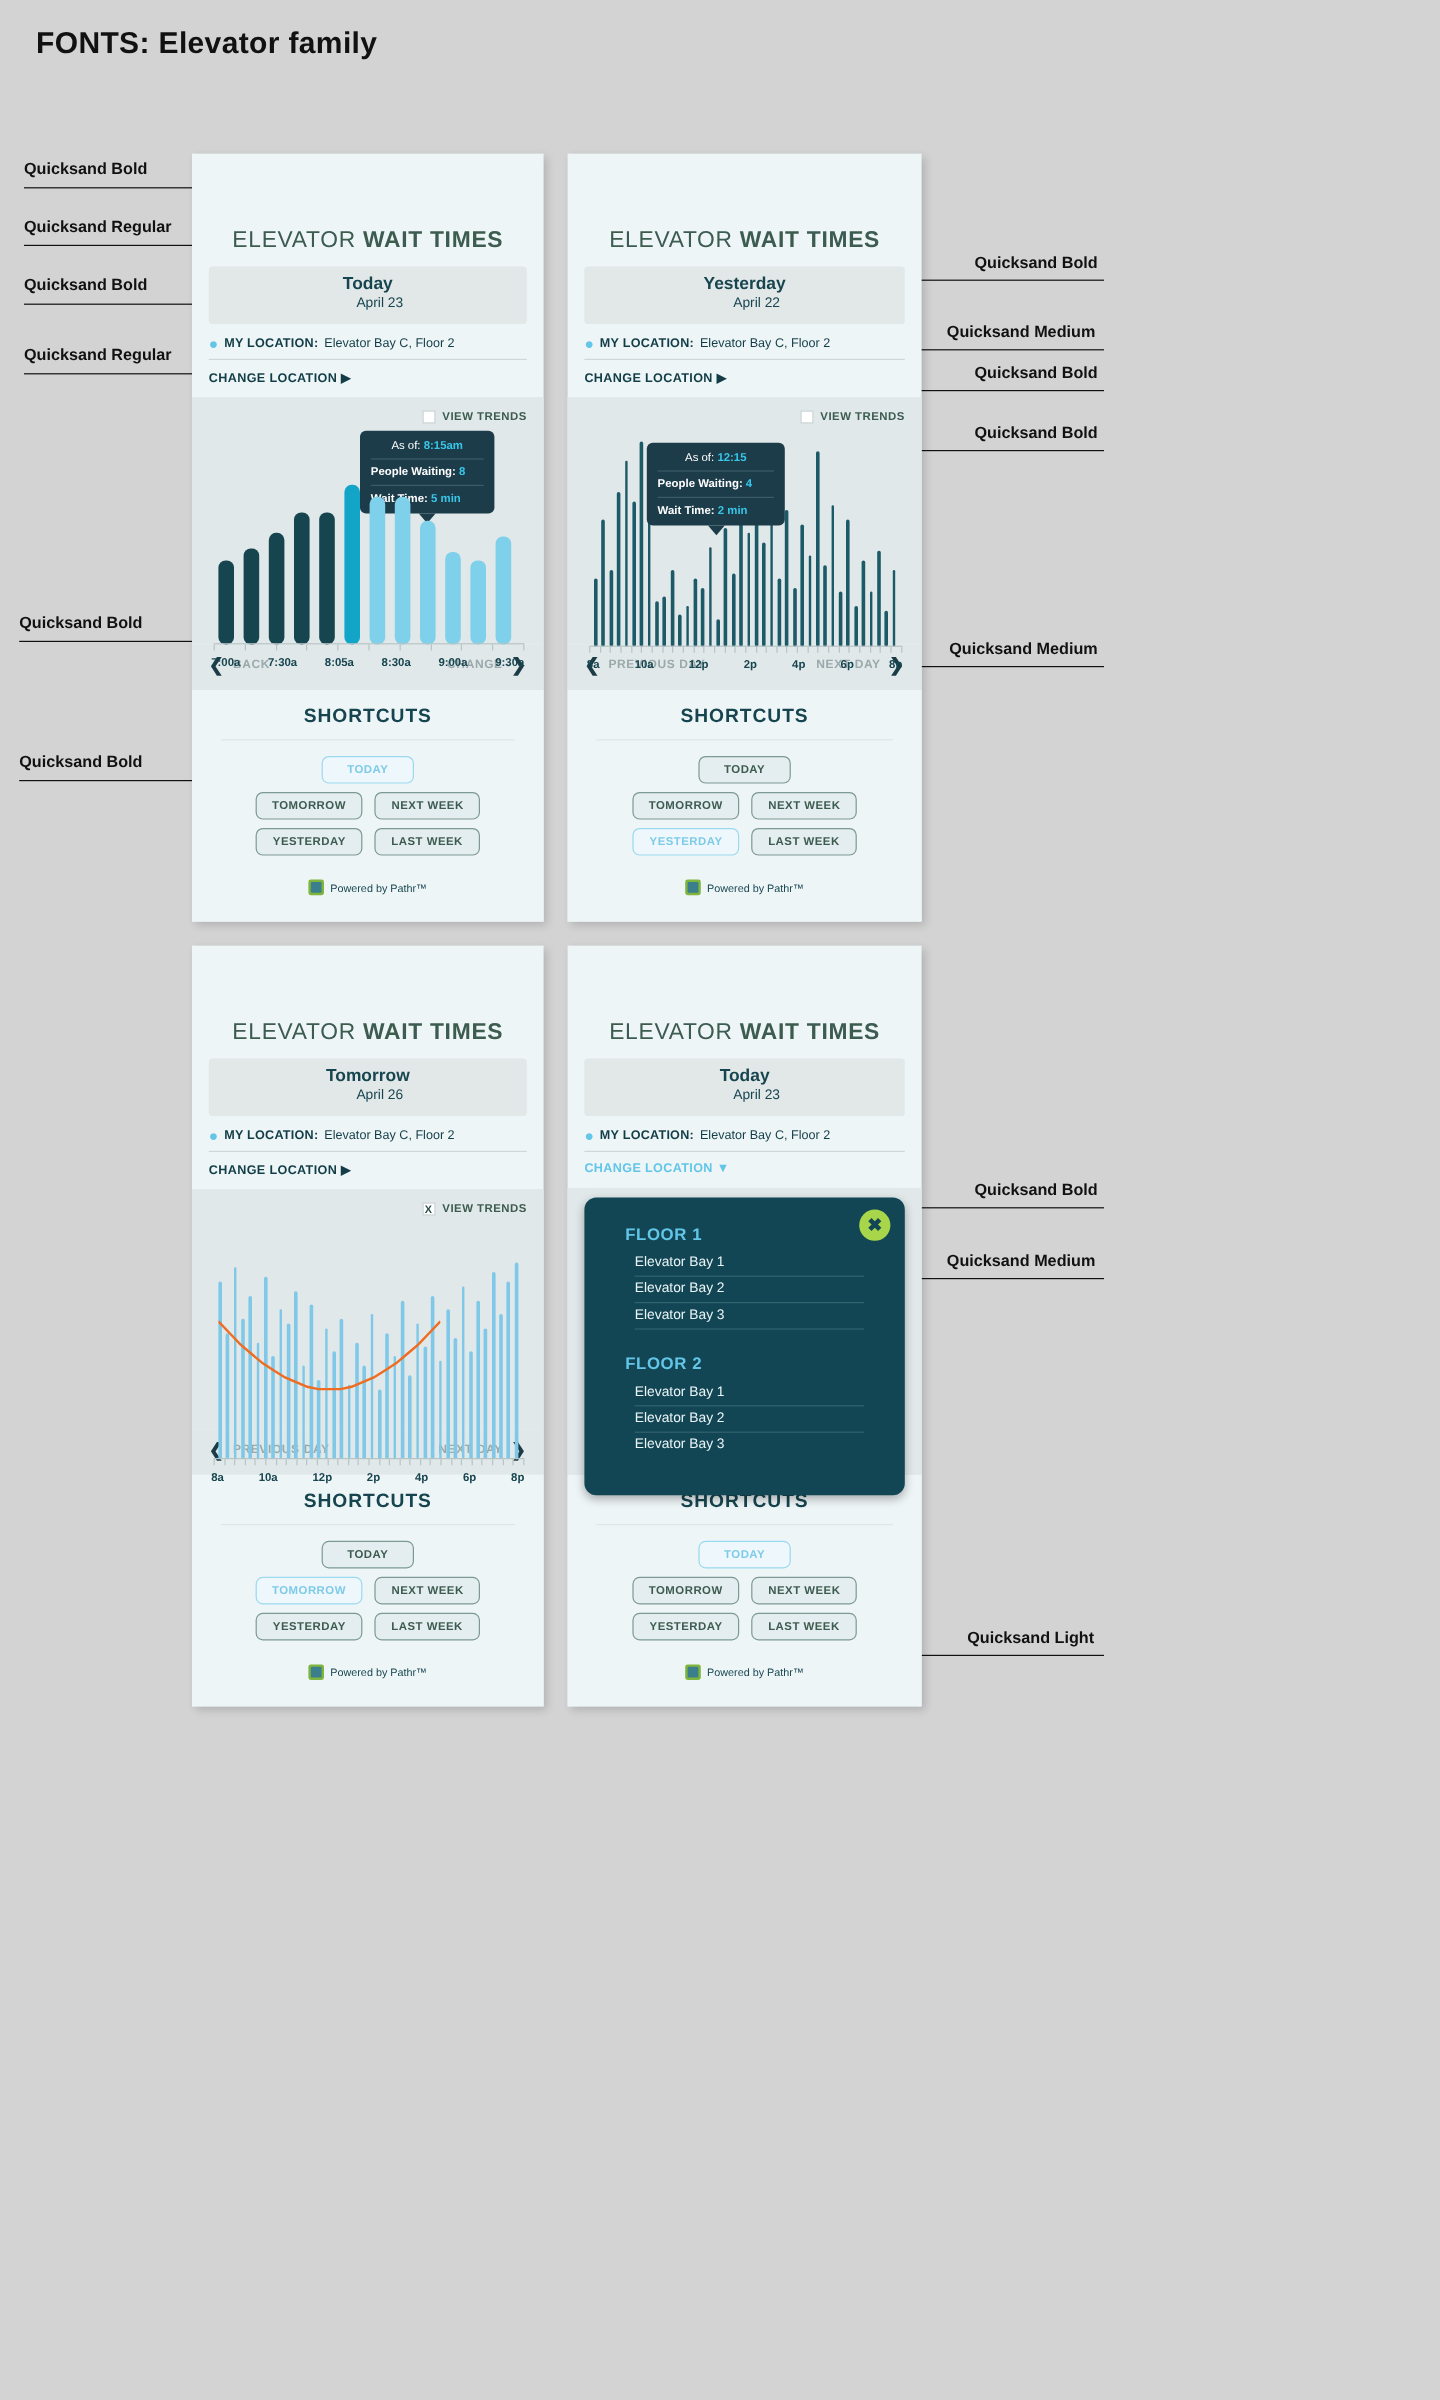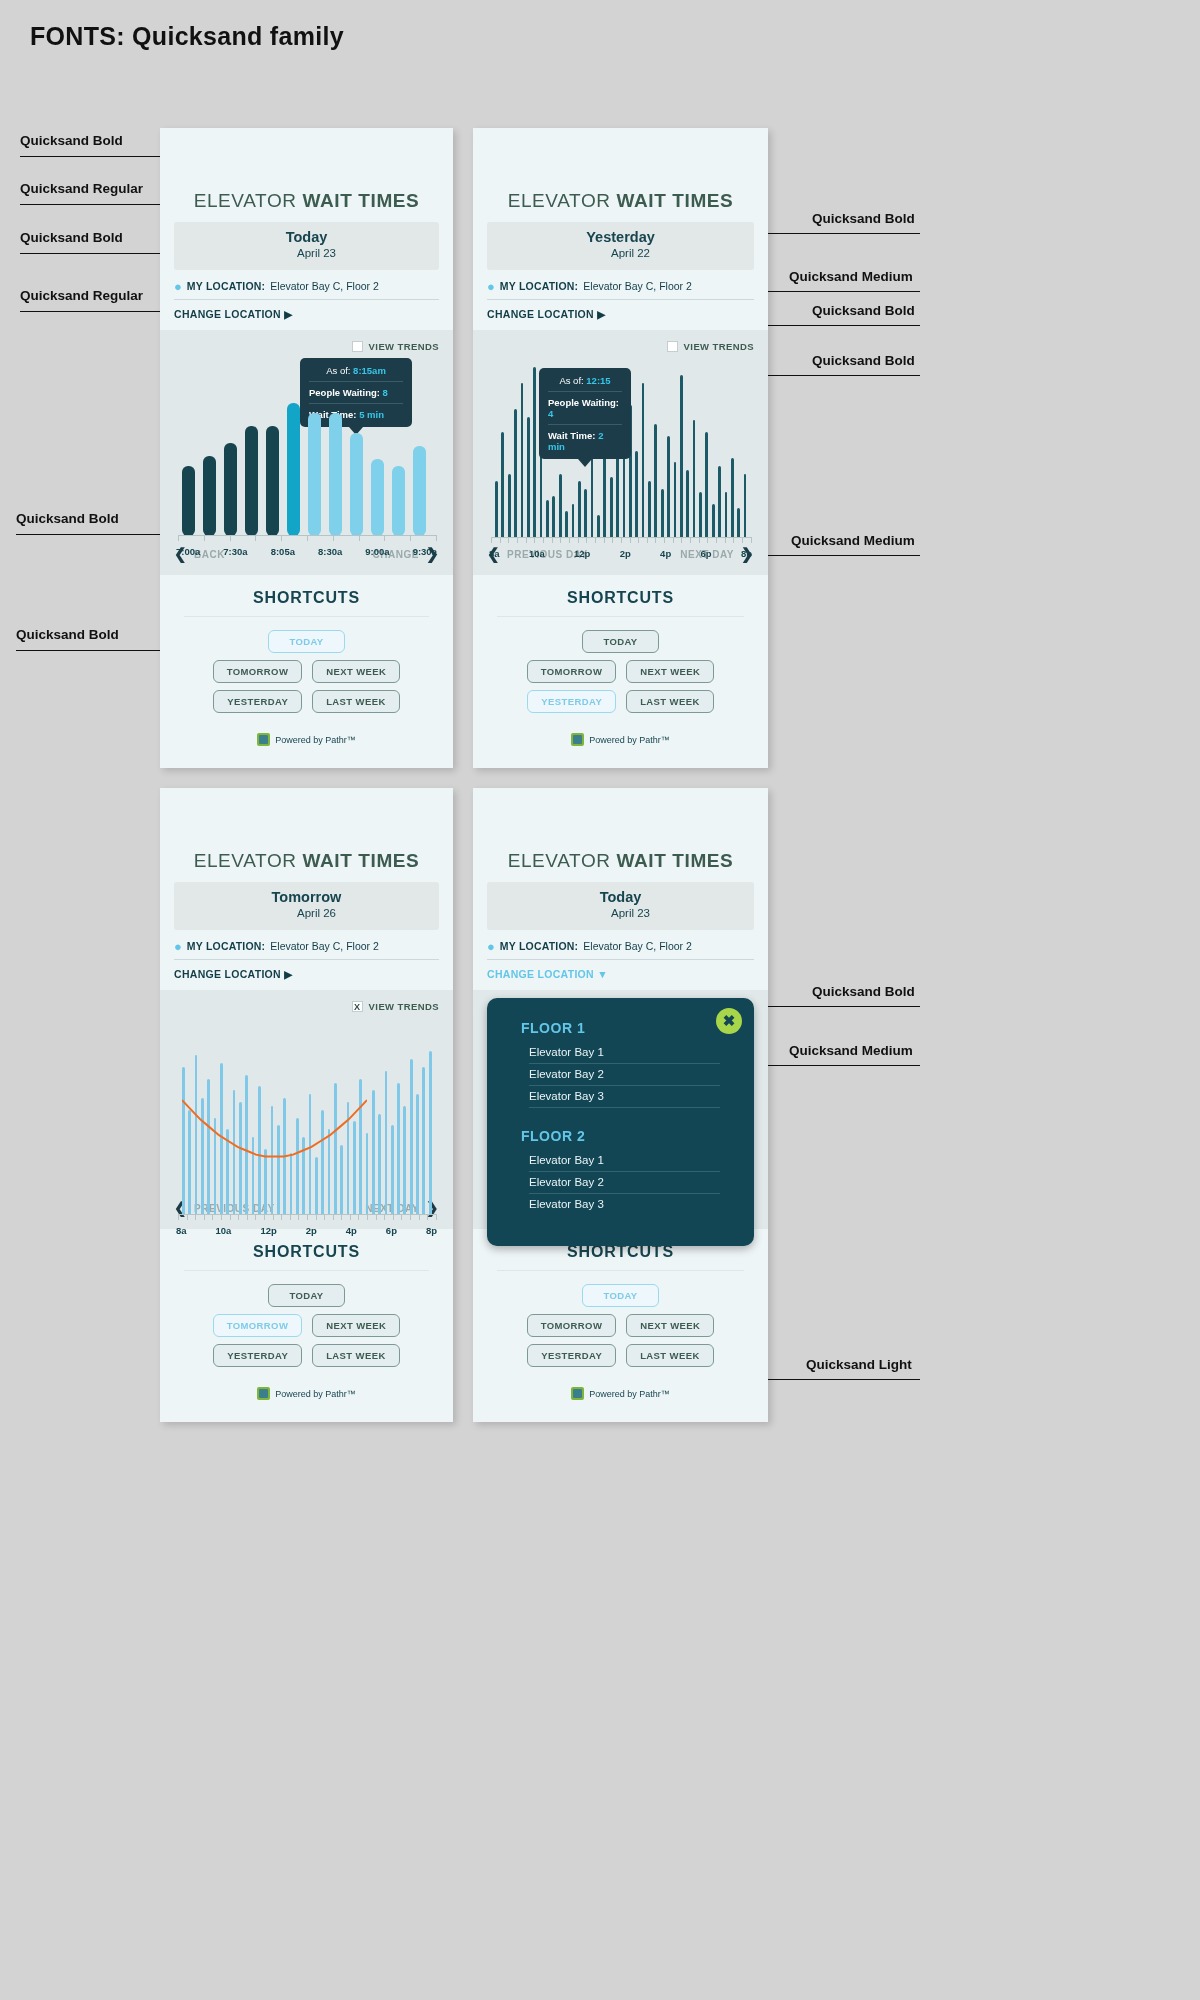--- a/index.html
+++ b/index.html
@@ -151,21 +151,21 @@
   .floor-h.second { margin-top: 20px; }
   .bay { color: #eaf4f6; font-size: 11.5px; margin: 0 34px 0 42px;
          padding: 4px 0 5px 0; border-bottom: 1px solid #33636f; }
 
   
   .trendline { position: absolute; left: 8px; right: 4px; bottom: 0; height: 100%; }
 </style>
 </head>
 <body>
 
-<div class="page-title">FONTS: Quicksand family</div>
+<div class="page-title">FONTS: Elevator family</div>
 
 <div class="anno" style="left:20px; top:133px;">Quicksand Bold</div>
 <div class="leader" style="left:20px; top:156px; width:260px;"></div>
 <div class="diag" style="left:280px; top:156px; width:50px; transform:rotate(38deg);"></div>
 <div class="dot" style="left:316px; top:189px;"></div>
 
 <div class="anno" style="left:20px; top:181px;">Quicksand Regular</div>
 <div class="leader" style="left:20px; top:204px; width:185px;"></div>
 <div class="dot" style="left:201px; top:201px;"></div>
 
@@ -363,21 +363,21 @@
       <span>CHANGE LOCATION</span>
       <span>▶</span>
     </div>
 
     <div class="chartarea">
       <div class="trendrow">
         <span class="chk"></span>
         <span>VIEW TRENDS</span>
       </div>
 
-      <div style="position:absolute; left:66px; top:38px; width:92px; z-index:5;">
+      <div style="position:absolute; left:66px; top:38px; width:115px; z-index:5;">
         <div style="background:#1d3c4a; border-radius:5px; padding:7px 9px; color:#fff; font-size:9.5px;">
           <div style="text-align:center; padding-bottom:5px; border-bottom:1px solid #3a5b68;">
             <span>As of:</span>
             <span style="color:#37c6e8; font-weight:700;">12:15</span>
           </div>
           <div style="padding:5px 0; border-bottom:1px solid #3a5b68; font-weight:700;">
             <span>People Waiting:</span>
             <span style="color:#37c6e8;">4</span>
           </div>
           <div style="padding-top:5px; font-weight:700;">

